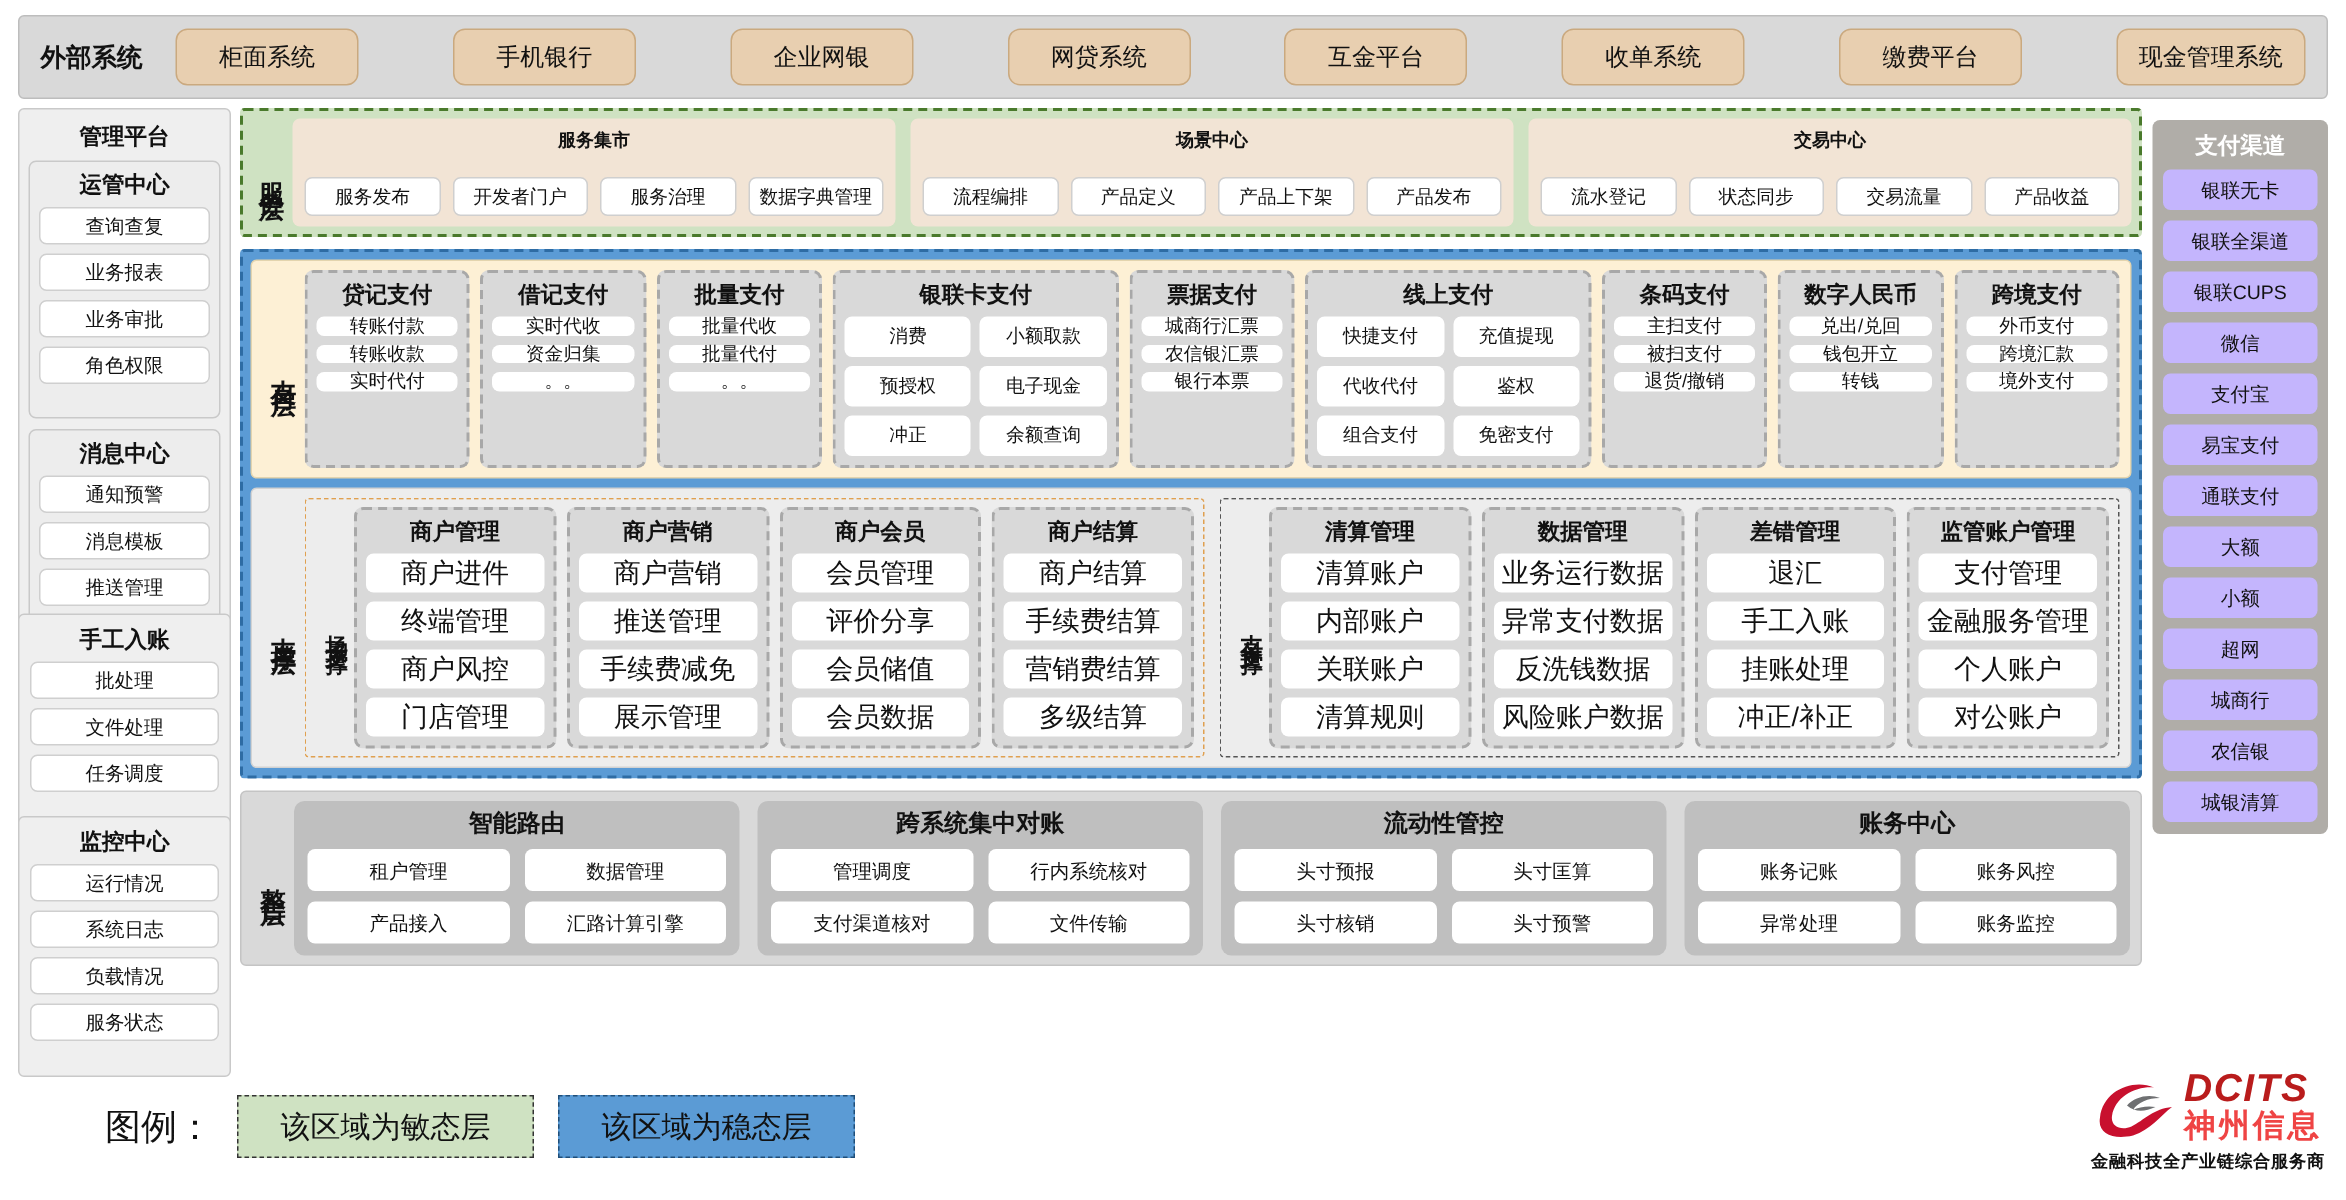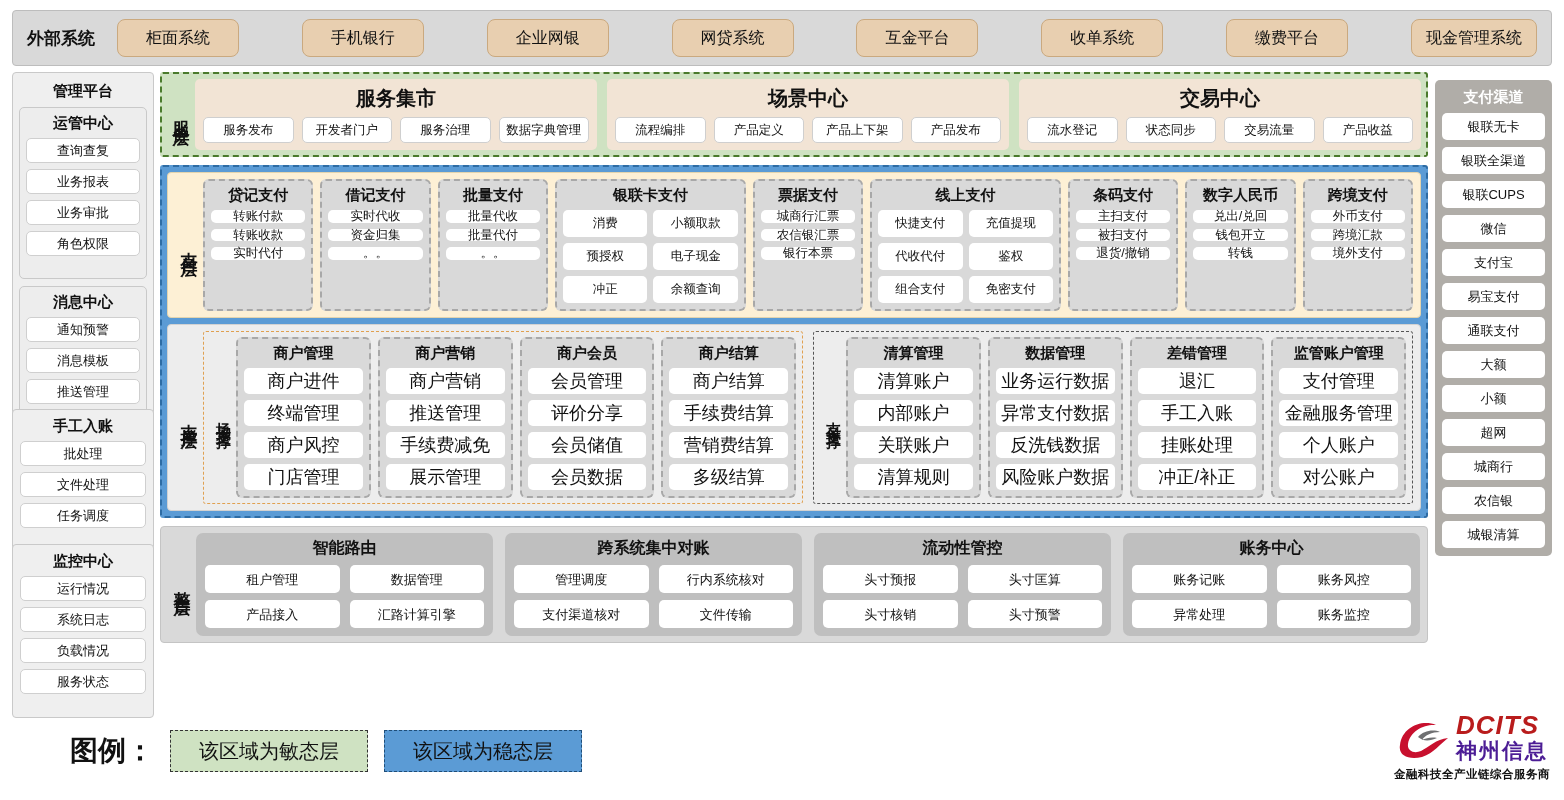--- a/index.html
+++ b/index.html
@@ -56,41 +56,41 @@
     box-sizing:border-box;padding:5px 7px 7px;
   }
 
   
   .chan{
     position:absolute;left:1435px;top:80px;width:117px;
     background:#b0ada8;border-radius:5px;box-sizing:border-box;
     padding:5px 7px 8px;
   }
   .chan-title{font-size:15px;font-weight:bold;text-align:center;color:#fff;padding:3px 0 6px;}
-  .chan-item{height:27px;margin-bottom:7px;font-size:13px;background:#ffffff;border:none;}
+  .chan-item{height:27px;margin-bottom:7px;font-size:13px;background:#c4b5fd;border:none;}
   .chan-item:last-child{margin-bottom:0;}
 
   
   .center{position:absolute;left:160px;top:72px;width:1268px;}
 
   
   .svc-layer{
     background:#cfe2c2;border:2px dashed #4a7a2c;border-radius:3px;
     display:flex;align-items:stretch;padding:5px;box-sizing:border-box;
   }
   .vlabel{
     width:28px;display:flex;align-items:center;justify-content:center;
     font-size:17px;font-weight:bold;writing-mode:vertical-rl;
     letter-spacing:5px;flex:0 0 28px;
   }
   .svc-cols{display:flex;flex:1;gap:10px;}
   .svc-card{
     flex:1;background:#f2e4d5;border-radius:5px;padding:4px 8px 7px;box-sizing:border-box;
   }
-  .svc-card-title{font-size:20px;font-weight:bold;text-align:center;padding:2px 0 5px;}
+  .svc-card-title{font-size:12px;font-weight:bold;text-align:center;padding:2px 0 16px;}
   .svc-row{display:flex;gap:8px;justify-content:center;}
   .svc-item{flex:1;height:26px;font-size:12.5px;}
 
   
   .stable{
     margin-top:8px;
     background:#5b9bd5;border:2px dashed #2e6ca4;border-radius:3px;
     padding:5px;box-sizing:border-box;
   }
 
@@ -141,34 +141,34 @@
   .int-grp{
     flex:1;background:#bfbfbf;border-radius:7px;padding:3px 9px 8px;box-sizing:border-box;
   }
   .int-grp-title{font-size:16px;font-weight:bold;text-align:center;padding:2px 0 6px;}
   .int-row{display:flex;gap:10px;margin-bottom:7px;}
   .int-row:last-child{margin-bottom:0;}
   .int-item{flex:1;height:28px;font-size:13px;border:none;}
 
   
   .legend{position:absolute;left:70px;top:730px;display:flex;align-items:center;gap:16px;}
-  .legend-label{font-size:28px;font-weight:bold;}
+  .legend-label{font-size:24px;}
   .legend-box{
     height:42px;display:flex;align-items:center;justify-content:center;
     font-size:20px;box-sizing:border-box;padding:0 28px;
   }
   .legend-agile{background:#cfe2c2;border:1px dashed #333;}
   .legend-stable{background:#5b9bd5;border:1px dashed #1f4e79;}
 
   
   .logo{position:absolute;left:1382px;top:712px;width:180px;text-align:center;}
   .logo-row{display:flex;align-items:center;justify-content:center;gap:4px;}
   .logo-text{text-align:left;line-height:1;}
   .logo-dcits{font-size:26px;font-weight:bold;color:#b91c1c;letter-spacing:1px;font-style:italic;}
-  .logo-cn{font-size:21px;font-weight:bold;color:#4c1d95;letter-spacing:2px;margin-top:2px;}
+  .logo-cn{font-size:21px;font-weight:bold;color:#ef4444;letter-spacing:2px;margin-top:2px;}
   .logo-tag{font-size:11.5px;font-weight:bold;color:#111;margin-top:6px;letter-spacing:.5px;}
 </style>
 </head>
 <body>
 
 <div class="page">
 
   <div class="ext-bar">
     <div class="ext-title">外部系统</div>
     <div class="ext-items" id="ext-items">

